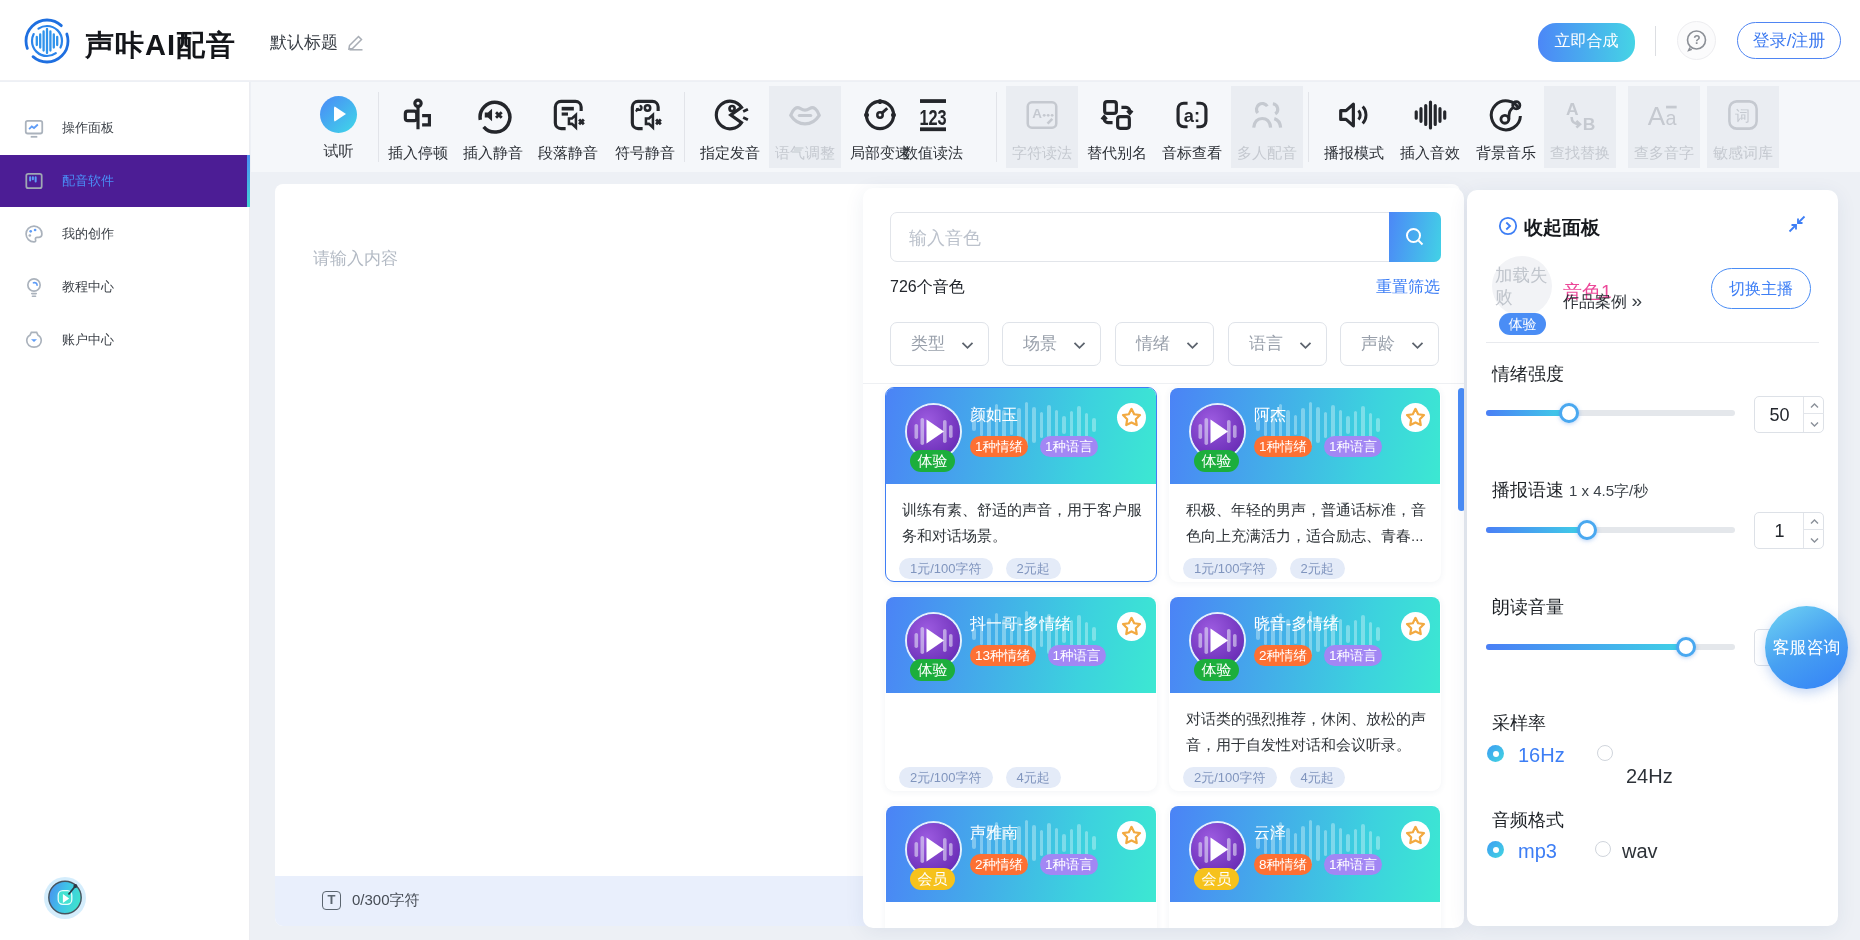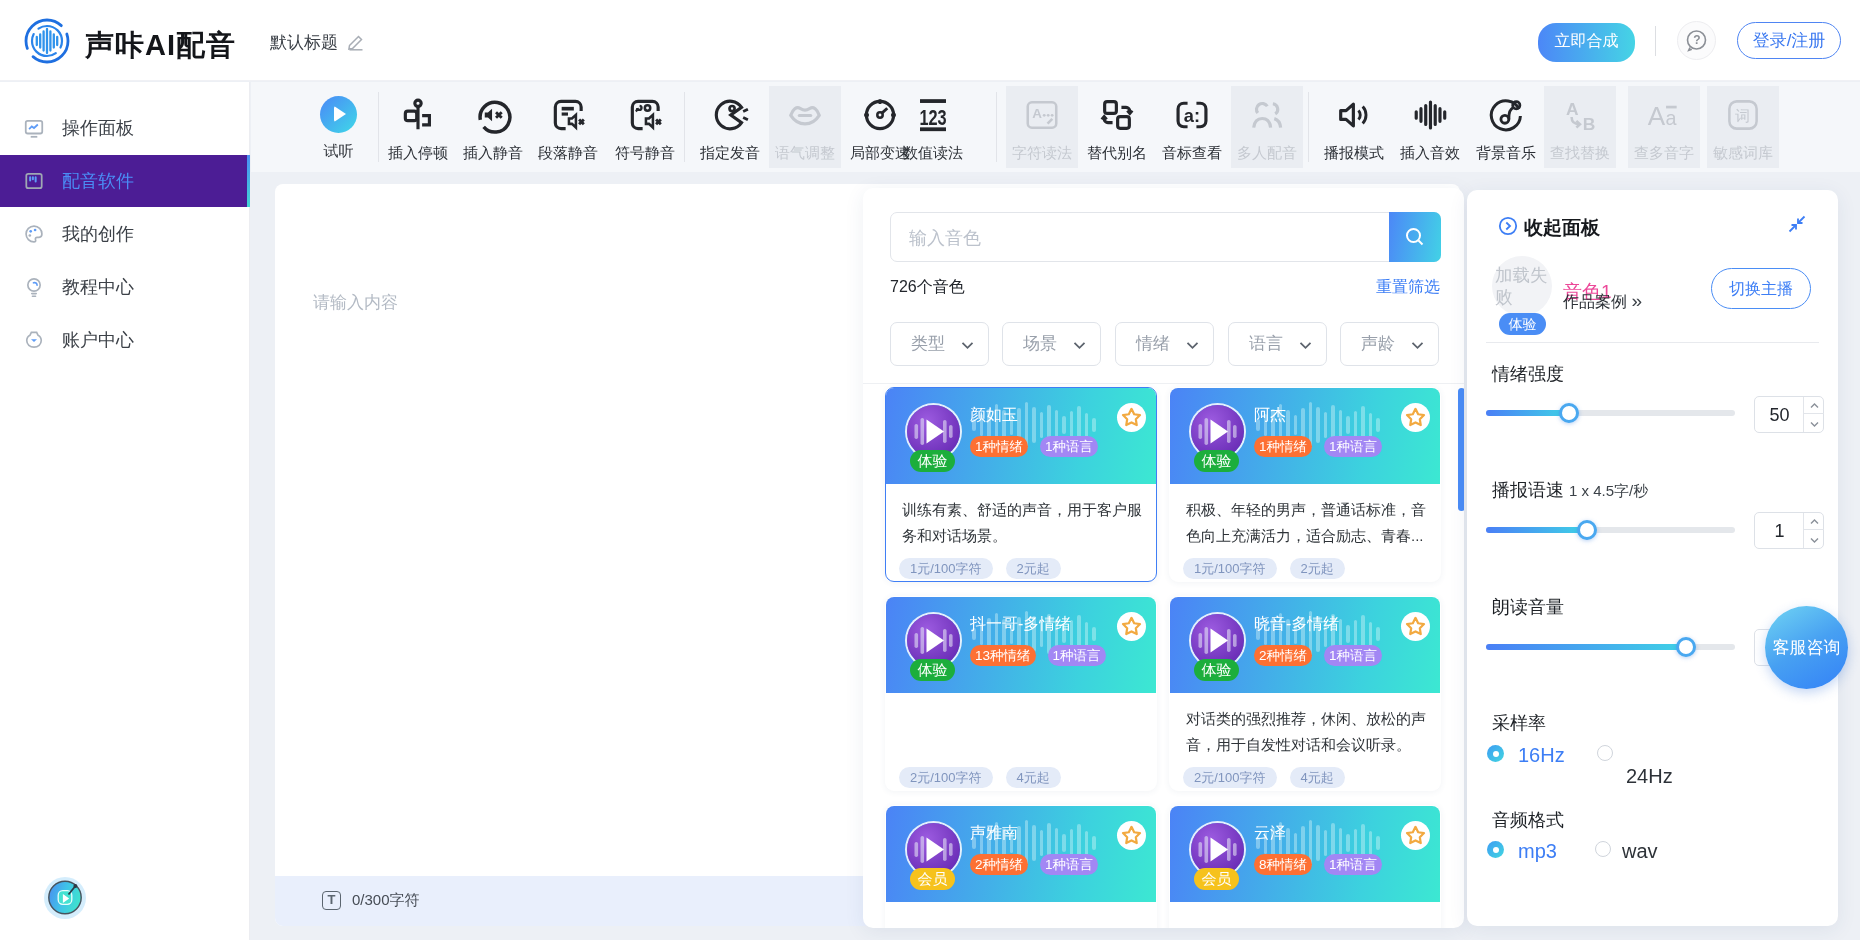--- a/index.html
+++ b/index.html
@@ -11,38 +11,38 @@
 #logo-ic,#logo-txt,#doc-title,#btn-syn,#hd-div,#help-c,#btn-login { z-index:31; }
 #logo-txt { left:85px; top:26px; font-size:29px; font-weight:bold; color:#14161a; letter-spacing:1px; }
 #doc-title { left:270px; top:31px; font-size:17px; color:#3a3f46; }
 #btn-syn { left:1538px; top:23px; width:97px; height:39px; border-radius:18px; background:linear-gradient(90deg,#4c87f7,#45d4e5); color:#fff; font-size:16px; text-align:center; line-height:36px; }
 #hd-div { left:1655px; top:26px; width:1px; height:30px; background:#dcdee2; }
 #help-c { left:1677px; top:21px; width:39px; height:39px; border-radius:50%; background:#fbfbfc; border:1px solid #ededf0; }
 #btn-login { left:1737px; top:22px; width:104px; height:37px; border-radius:19px; border:1px solid #4f85f3; color:#3a78f0; font-size:17px; text-align:center; line-height:35px; }
 
 #sidebar { left:0; top:82px; width:250px; height:858px; background:#fff; border-right:1px solid #ecedf1; z-index:20; }
 .side-item { position:absolute; left:0; width:250px; height:52px; }
-.side-item .lbl { position:absolute; left:62px; top:50%; transform:translateY(-50%); font-size:18px; color:#3c4148; }
+.side-item .lbl { position:absolute; left:62px; top:50%; transform:translateY(-50%); font-size:13px; color:#3c4148; }
 .side-item svg { position:absolute; left:23px; top:50%; transform:translateY(-50%); width:22px; height:22px; }
 .side-item.active { background:#4c1d95; }
 .side-item.active .lbl { color:#4a8df5; }
 .side-bar-ind { position:absolute; right:0; top:0; width:3px; height:52px; background:linear-gradient(180deg,#4a8df5,#41d4d2); }
 
 #toolbar { left:251px; top:82px; width:1609px; height:90px; background:#f5f7fa; z-index:10; }
 .tb-item { position:absolute; top:4px; width:72px; height:82px; text-align:center; color:#24262b; }
 .tb-item svg { margin-top:10px; }
 .tb-item .tl { display:block; font-size:15px; margin-top:6px; color:#2c3036; }
 .tb-item.dis { background:#eaedf2; color:#c5c9d0; }
 .tb-item.dis .tl { color:#c5c9d0; }
 .tb-div { position:absolute; top:10px; width:1px; height:70px; background:#e2e4e9; }
 #shiting-c { position:absolute; left:69px; top:14px; width:37px; height:37px; border-radius:50%; background:linear-gradient(135deg,#4a88f7,#3fd9e8); }
 #shiting-c:after { content:""; position:absolute; left:14px; top:10px; border-left:12px solid #fff; border-top:8px solid transparent; border-bottom:8px solid transparent; border-radius:2px; }
 
 #editor { left:275px; top:184px; width:1185px; height:742px; background:#fff; border-radius:8px; z-index:1; }
-#editor-ph { left:38px; top:63px; font-size:17px; color:#b3bac4;margin-top:44px; }
+#editor-ph { left:38px; top:63px; font-size:17px; color:#b3bac4; }
 #editor-foot { position:absolute; left:0; bottom:0; width:100%; height:50px; background:#e9effc; border-radius:0 0 8px 8px; }
 #t-icon { position:absolute; left:47px; top:15px; width:19px; height:19px; border:1.6px solid #5c6670; border-radius:4px; color:#5c6670; font-size:13px; font-weight:bold; text-align:center; line-height:16px; }
 #cnt-txt { position:absolute; left:77px; top:15px; font-size:15px; color:#464c55; }
 
 #vpanel { left:863px; top:188px; width:601px; height:740px; background:#fff; border-radius:10px; box-shadow:0 4px 20px rgba(40,60,110,0.08); z-index:5; overflow:hidden; }
 #vsearch { position:absolute; left:27px; top:24px; width:551px; height:50px; border:1px solid #e2e5ea; border-radius:7px; }
 #vsearch .ph { position:absolute; left:18px; top:13px; font-size:18px; color:#bcc2cc; }
 #vsearch .btn { position:absolute; right:-1px; top:-1px; width:52px; height:50px; border-radius:0 7px 7px 0; background:linear-gradient(100deg,#4c87f7,#42d2e6); }
 #vcount { position:absolute; left:27px; top:89px; font-size:16px; color:#22262c; }
 #vreset { position:absolute; right:24px; top:89px; font-size:16px; color:#3d7ef5; }

